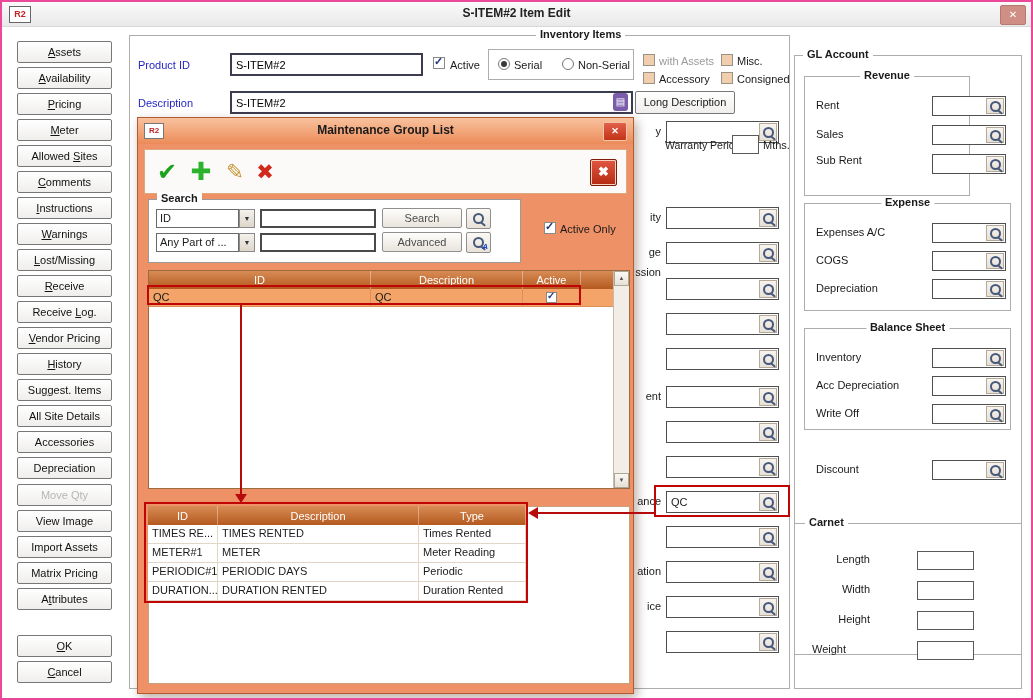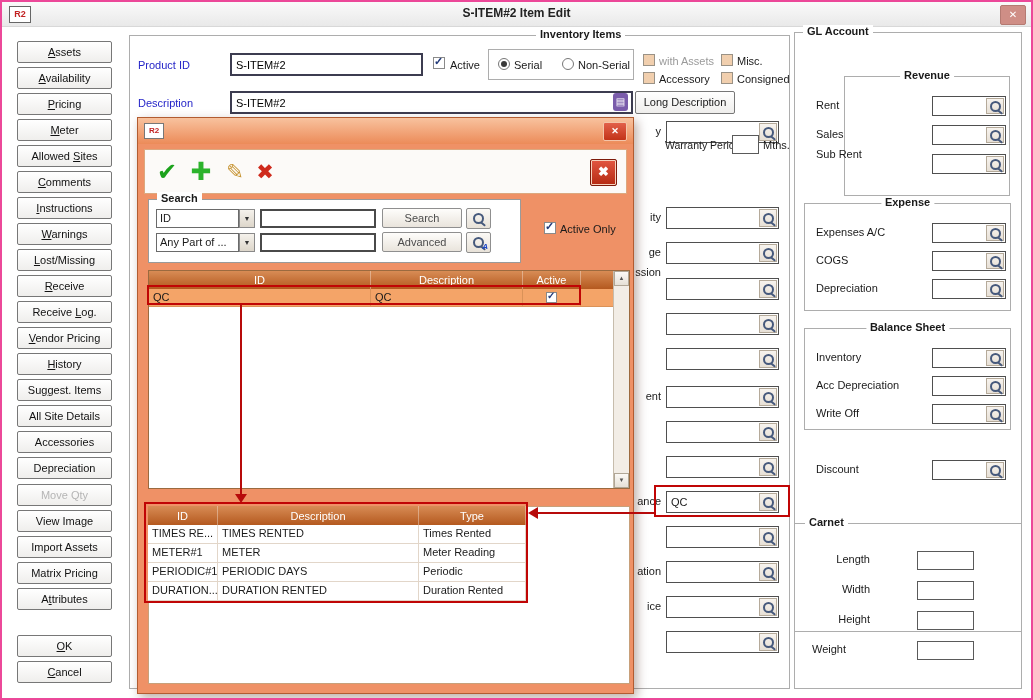--- a/index.html
+++ b/index.html
@@ -296,39 +296,39 @@
         <span class="lens"></span>
       </span>
     </div>
   <div class="lookup" style="left:664px;top:629px">
       <span class="val"></span>
       <span class="magbtn">
         <span class="lens"></span>
       </span>
     </div>
 
-  <div class="gbox" style="left:792px;top:30px;width:228px;height:600px">
+  <div class="gbox" style="left:792px;top:53px;width:228px;height:600px">
     <span class="cap">GL Account</span>
   </div>
-  <div class="gbox" style="left:842px;top:74px;width:166px;height:120px">
+  <div class="gbox" style="left:802px;top:74px;width:166px;height:120px">
     <span class="cap cap-center">Revenue</span>
   </div>
   <span class="lbl" style="left:814px;top:97px">Rent</span>
   <div class="lookup sz-gl" style="left:930px;top:94px">
       <span class="magbtn">
         <span class="lens"></span>
       </span>
     </div>
   <span class="lbl" style="left:814px;top:126px">Sales</span>
   <div class="lookup sz-gl" style="left:930px;top:123px">
       <span class="magbtn">
         <span class="lens"></span>
       </span>
     </div>
-  <span class="lbl" style="left:814px;top:146px">Sub Rent</span>
+  <span class="lbl" style="left:814px;top:152px">Sub Rent</span>
   <div class="lookup sz-gl" style="left:930px;top:152px">
       <span class="magbtn">
         <span class="lens"></span>
       </span>
     </div>
 
   <div class="gbox" style="left:802px;top:201px;width:207px;height:108px">
     <span class="cap cap-center">Expense</span>
   </div>
   <span class="lbl" style="left:814px;top:224px">Expenses A/C</span>
@@ -387,20 +387,21 @@
   <span class="lbl" style="left:810px;top:581px;width:58px;text-align:right">Width</span>
   <input class="tb" style="left: 915px; top: 579px; width: 57px; height: 19px;">
   <span class="lbl" style="left:810px;top:611px;width:58px;text-align:right">Height</span>
   <input class="tb" style="left: 915px; top: 609px; width: 57px; height: 19px;">
   <span class="lbl" style="left:810px;top:641px;width:58px;text-align:left">Weight</span>
   <input class="tb" style="left: 915px; top: 639px; width: 57px; height: 19px;">
 
   <div class="modal">
     <div class="modal-tb">
       <span class="modal-icon">R2</span>
+      <span class="modal-title">Maintenance Group List</span>
       <span class="modal-close"><span>✕</span></span>
     </div>
 
     <div class="modal-toolbar">
       <span class="tool t-accept">✔</span>
       <span class="tool t-add">✚</span>
       <span class="tool t-edit">✎</span>
       <span class="tool t-del">✖</span>
       <span class="tool-exit"><span>✖</span></span>
     </div>

